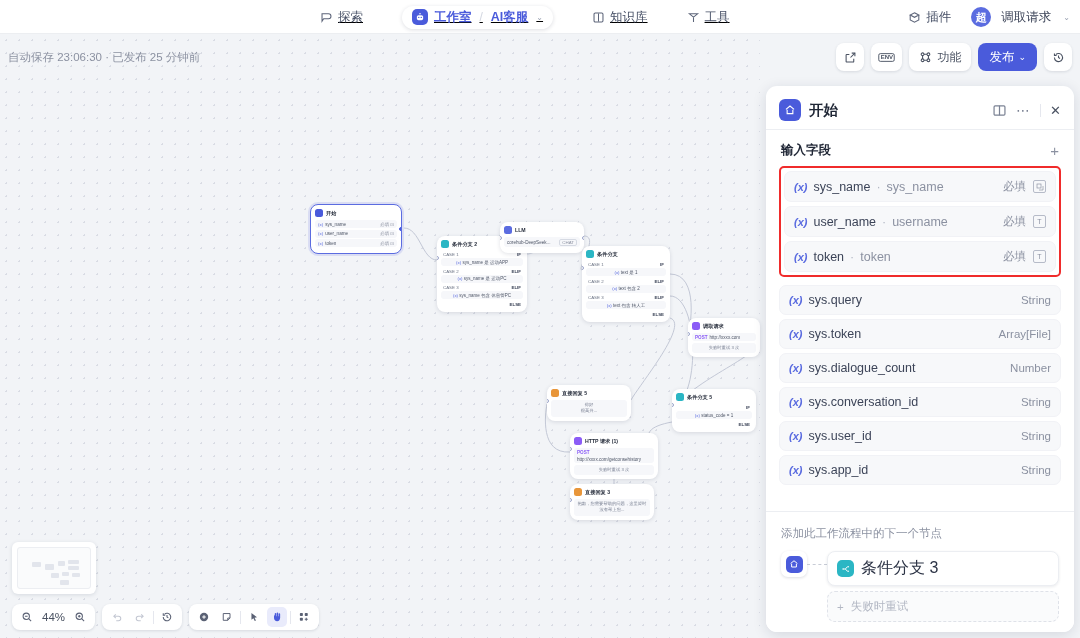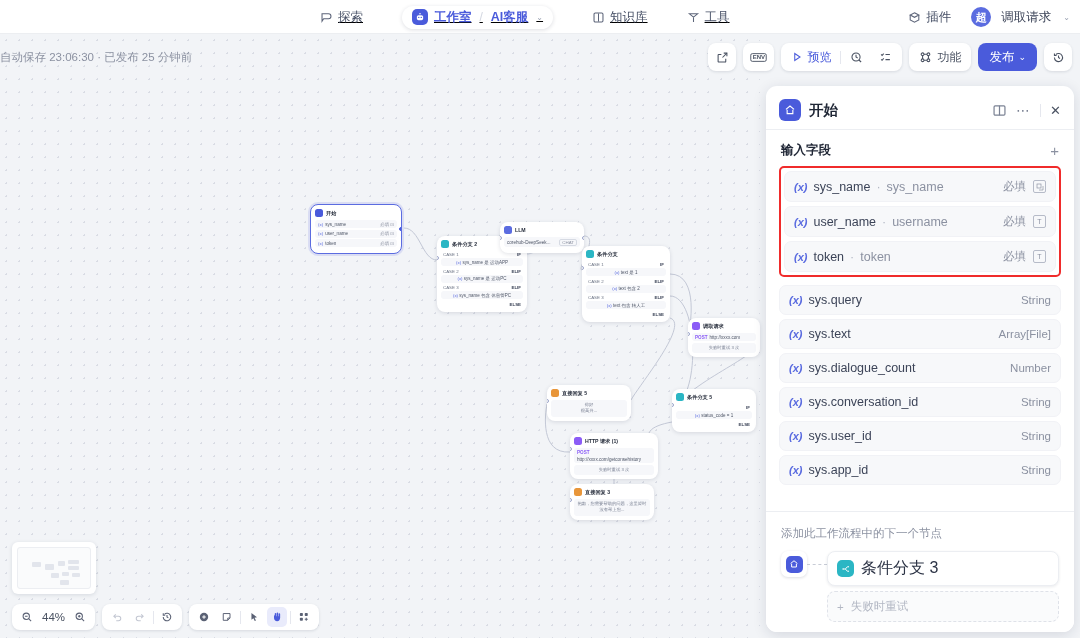--- a/index.html
+++ b/index.html
@@ -40,21 +40,21 @@
     font-size: 11px; display: flex; align-items: center; justify-content: center; font-weight: 600;
   }
   .username { font-size: 12.5px; color: #3c4458; }
   .caret { font-size: 8px; color: #9aa1b2; margin-left: 2px; }
 
   
   .subbar {
     position: absolute; top: 34px; left: 0; width: 1080px; height: 46px;
     display: flex; align-items: center; z-index: 30; pointer-events: none;
   }
-  .autosave { position: absolute; left: 0; font-size: 11.5px; color: #8b91a1; pointer-events: auto; }
+  .autosave { position: absolute; left: 8px; font-size: 11.5px; color: #8b91a1; pointer-events: auto; }
   .tools-right { position: absolute; right: 8px; display: flex; align-items: center; gap: 7px; pointer-events: auto; }
   .tbtn {
     height: 28px; min-width: 28px; border-radius: 8px; background: #fff;
     box-shadow: 0 1px 3px rgba(20,30,60,.12); display: flex; align-items: center;
     justify-content: center; gap: 5px; padding: 0 7px; font-size: 12px; color: #4a5262; cursor: pointer;
   }
   .tgroup { display: flex; align-items: center; background: #fff; border-radius: 8px; box-shadow: 0 1px 3px rgba(20,30,60,.12); height: 28px; padding: 0 3px; gap: 2px; }
   .tgroup .gi { display: flex; align-items: center; gap: 4px; padding: 0 7px; height: 22px; font-size: 12px; color: #4a5bdb; cursor: pointer; }
   .tgroup .gi.plain { color: #4a5262; }
   .vline { width: 1px; height: 13px; background: #e5e7ee; }
@@ -517,41 +517,20 @@
             <path d="M13.4 2.6 8 8"></path>
             <path d="M12 9.6v3.2a.8.8 0 0 1-.8.8H3.4a.8.8 0 0 1-.8-.8V5a.8.8 0 0 1 .8-.8h3.2"></path>
           </svg>
       </div>
       <div class="tbtn">
         <svg viewBox="0 0 22 14" width="17" height="11" fill="none" stroke="#4a5262" stroke-width="1.2">
             <rect x="1" y="2" width="20" height="10" rx="2"></rect>
           </svg>
         <span style="position:absolute;font-size:6px;font-weight:700;color:#4a5262">ENV</span>
       </div>
-      <div class="tgroup">
-        <div class="gi">
-          <svg viewBox="0 0 16 16" width="12" height="12" fill="none" stroke="currentColor" stroke-width="1.4">
-              <path d="M5 3.4 12 8l-7 4.6z"></path>
-            </svg>
-          <span>预览</span>
-        </div>
-        <span class="vline"></span>
-        <div class="gi plain">
-          <svg viewBox="0 0 16 16" width="13" height="13" fill="none" stroke="currentColor" stroke-width="1.3">
-              <circle cx="7.4" cy="7.4" r="5"></circle>
-              <path d="M7.4 4.6v2.8l2 1.2"></path>
-              <path d="M10.6 10.6 13.6 13.6" stroke-width="1.6"></path>
-            </svg>
-        </div>
-        <div class="gi plain">
-          <svg viewBox="0 0 16 16" width="13" height="13" fill="none" stroke="currentColor" stroke-width="1.3">
-              <path d="M2.6 4.2 3.8 5.4 5.8 3.2M2.6 10.2l1.2 1.2 2-2.2M8 4.4h5.4M8 10.6h5.4"></path>
-            </svg>
-        </div>
-      </div>
       <div class="tbtn" style="padding:0 10px">
         <svg viewBox="0 0 16 16" width="13" height="13" fill="none" stroke="#4a5262" stroke-width="1.3">
             <circle cx="4.4" cy="4" r="1.7"></circle>
             <circle cx="11.6" cy="4" r="1.7"></circle>
             <circle cx="4.4" cy="11.4" r="1.7"></circle>
             <circle cx="11.6" cy="11.4" r="1.7"></circle>
             <path d="M6.1 4h3.8M6.1 11.4h3.8M4.4 5.7v4M11.6 5.7v4"></path>
           </svg>
         <span>功能</span>
       </div>
@@ -649,21 +628,21 @@
         <div class="vrow">
           <span class="f-left">
               <span class="xicon">(x)</span>
           <span>sys.query</span>
             </span>
           <span class="v-type">String</span>
         </div>
         <div class="vrow">
           <span class="f-left">
               <span class="xicon">(x)</span>
-          <span>sys.text</span>
+          <span>sys.token</span>
             </span>
           <span class="v-type">Array[File]</span>
         </div>
         <div class="vrow">
           <span class="f-left">
               <span class="xicon">(x)</span>
           <span>sys.dialogue_count</span>
             </span>
           <span class="v-type">Number</span>
         </div>

